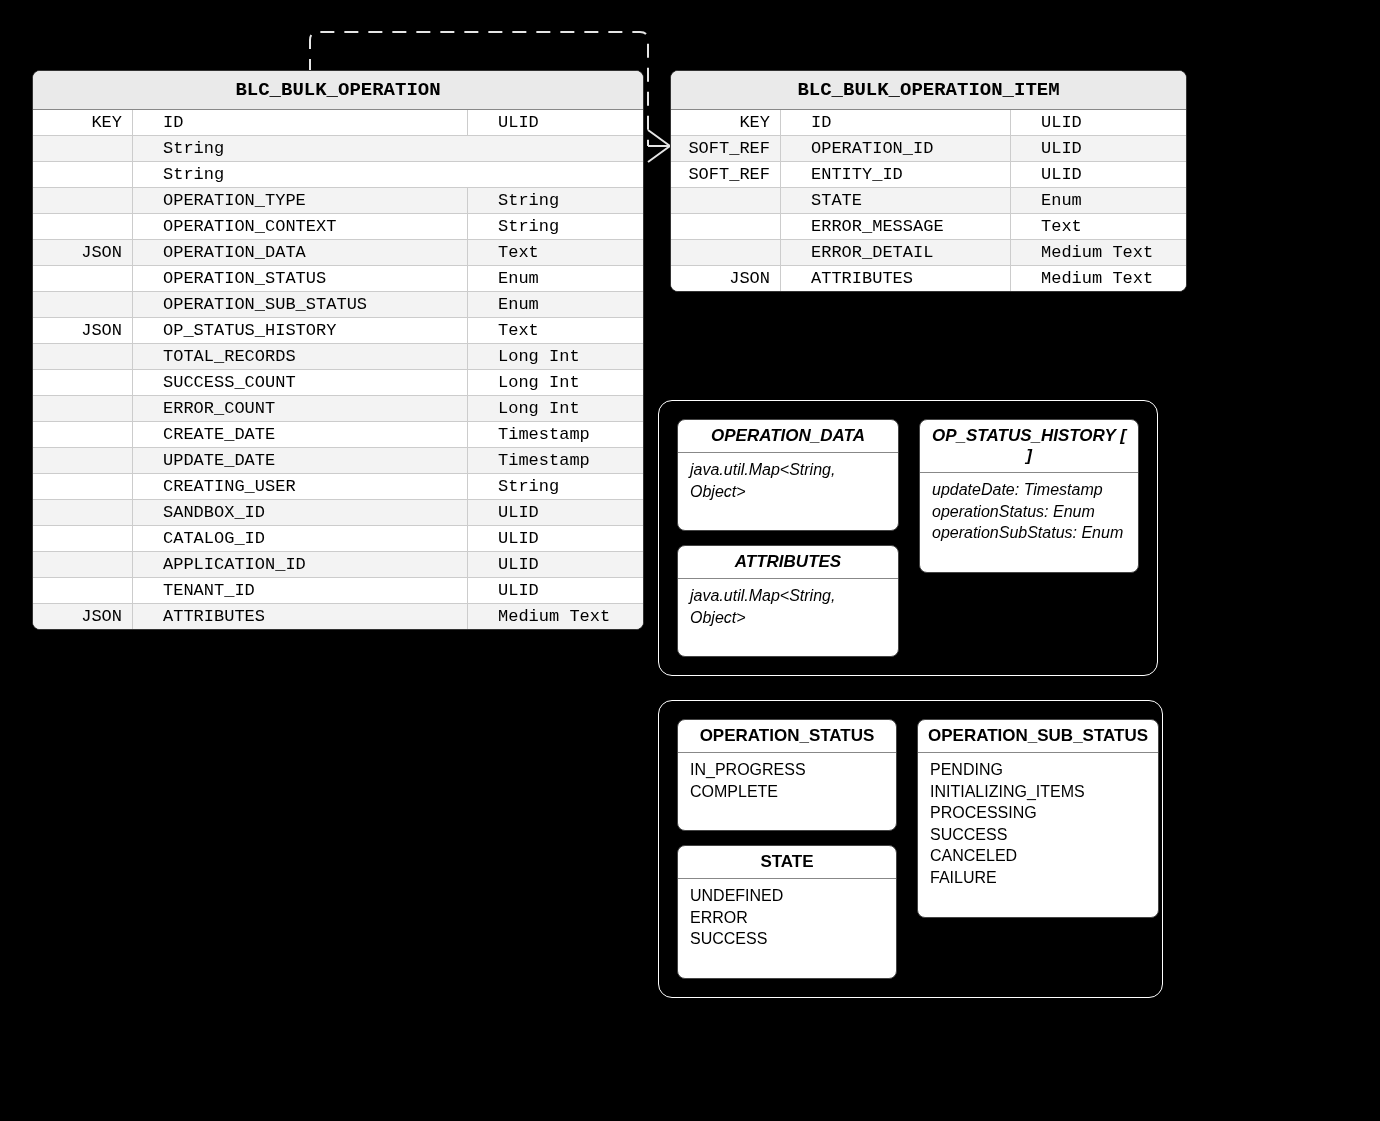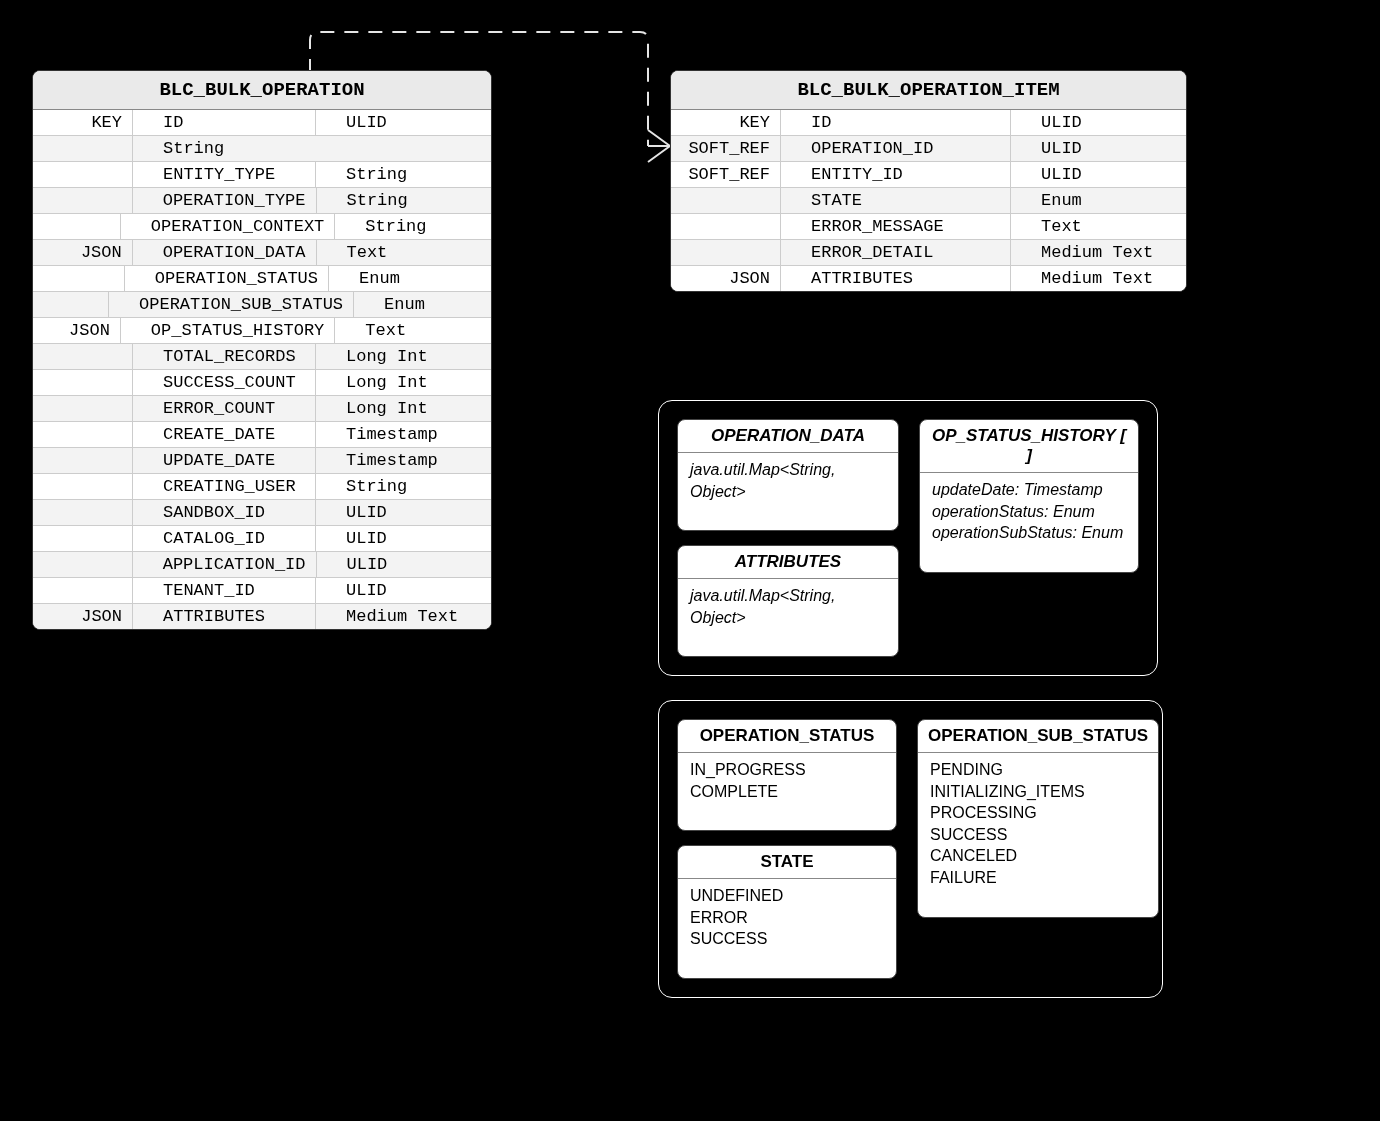--- a/index.html
+++ b/index.html
@@ -90,35 +90,34 @@
 </style>
 </head>
 <body>
 
 <svg class="connector">
   <path d="M 310 73 L 310 40 Q 310 32 318 32 L 640 32 Q 648 32 648 40 L 648 146" stroke="#e5e5e5" stroke-width="2" fill="none" stroke-dasharray="14 10"></path>
 
   <path d="M 648 130 L 670 146 M 648 162 L 670 146 M 648 146 L 670 146" stroke="#e5e5e5" stroke-width="2" fill="none"></path>
 </svg>
 
-<div class="entity-table" style="left:32px; top:70px; width:460px;">
+<div class="entity-table" style="left:32px; top:70px; width:612px;">
   <div class="entity-header">BLC_BULK_OPERATION</div>
   <div id="rows-bulk-op">
       <div class="entity-row">
         <div class="col-a">KEY</div>
         <div class="col-b">ID</div>
         <div class="col-c">ULID</div>
       </div>
       <div class="entity-row">
         <div class="col-a"></div>
         <div class="col-c">String</div>
       </div>
       <div class="entity-row">
         <div class="col-a"></div>
-        <div class="col-b">ENTITY_TYPE</div>
         <div class="col-c">String</div>
       </div>
       <div class="entity-row">
         <div class="col-a"></div>
         <div class="col-b">OPERATION_TYPE</div>
         <div class="col-c">String</div>
       </div>
       <div class="entity-row">
         <div class="col-a"></div>
         <div class="col-b">OPERATION_CONTEXT</div>

